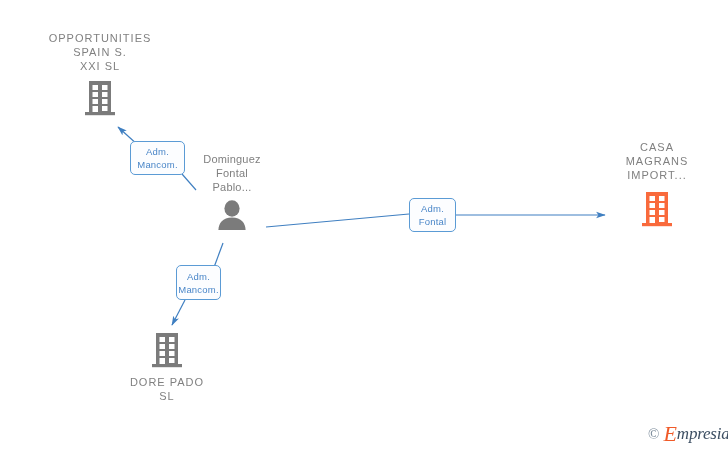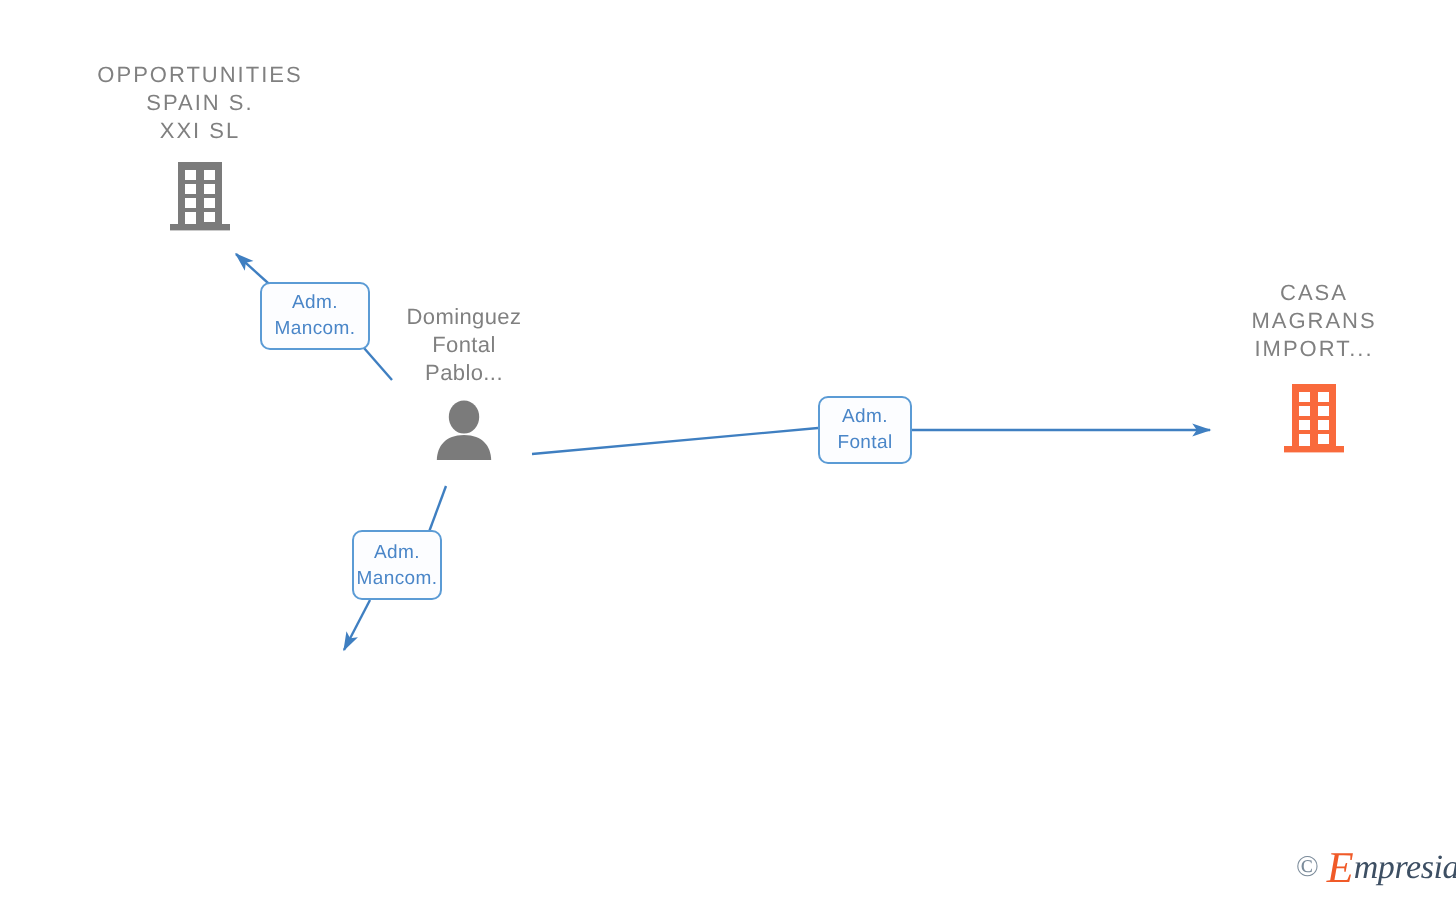--- a/index.html
+++ b/index.html
@@ -176,20 +176,38 @@
         <rect x="2" y="32" width="30" height="3.2" fill="#f96a3c"></rect>
       </svg>
     </span>
   </div>
 
   <div class="rel-box" style="left:176px; top:265px; width:45px; height:35px;">
     <span>Adm.</span>
     <span>Mancom.</span>
   </div>
 
+  <div class="node" style="left:105px; top:332px; width:124px;">
+    <span class="icon-wrap" style="width:34px; height:36px;">
+      <svg viewBox="0 0 34 36" width="34" height="36" xmlns="http://www.w3.org/2000/svg">
+        <rect x="6" y="1" width="22" height="31" fill="#7b7b7b"></rect>
+        <rect x="9.5" y="5" width="5.5" height="5" fill="#ffffff"></rect>
+        <rect x="19" y="5" width="5.5" height="5" fill="#ffffff"></rect>
+        <rect x="9.5" y="12" width="5.5" height="5" fill="#ffffff"></rect>
+        <rect x="19" y="12" width="5.5" height="5" fill="#ffffff"></rect>
+        <rect x="9.5" y="19" width="5.5" height="5" fill="#ffffff"></rect>
+        <rect x="19" y="19" width="5.5" height="5" fill="#ffffff"></rect>
+        <rect x="9.5" y="26" width="5.5" height="6" fill="#ffffff"></rect>
+        <rect x="19" y="26" width="5.5" height="5" fill="#ffffff"></rect>
+        <rect x="2" y="32" width="30" height="3.2" fill="#7b7b7b"></rect>
+      </svg>
+    </span>
+    <div class="node-label company" style="margin-top:7px;">DORE PADO
+SL</div>
+  </div>
 
   <div class="watermark" style="left:648px; top:425px;">
     <span class="wm-c">©</span>
     <span class="wm-e">E</span>
     <span class="wm-rest">mpresia</span>
   </div>
 
 </div>
 
 </body></html>

